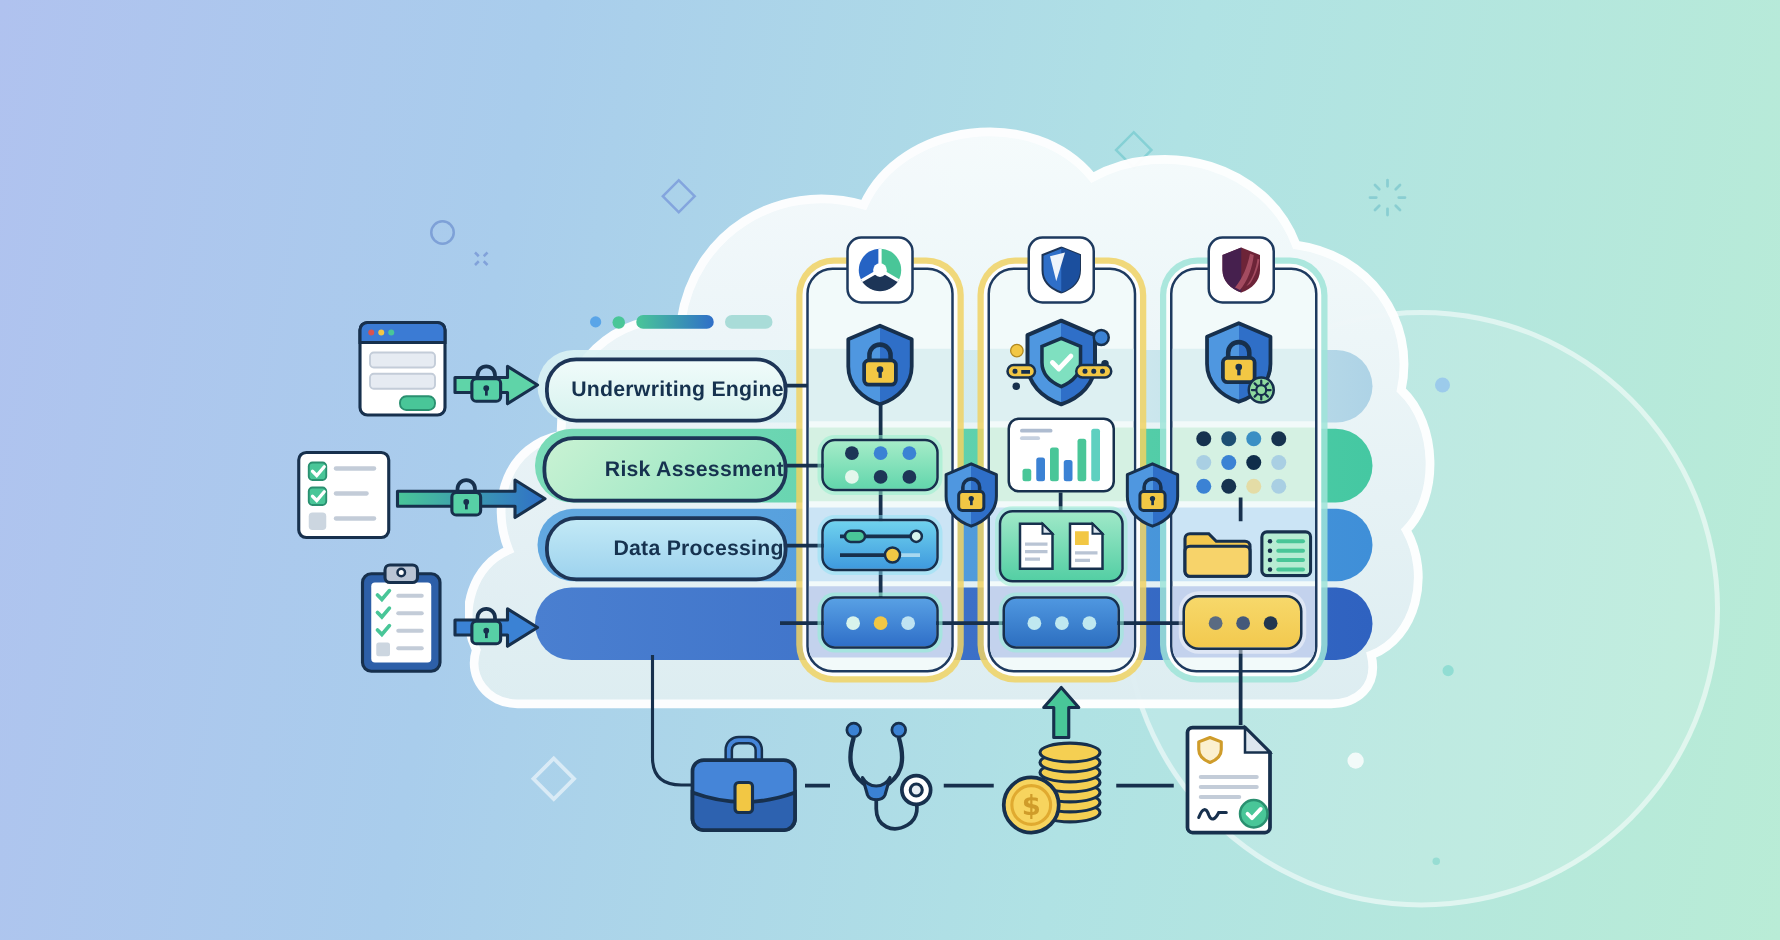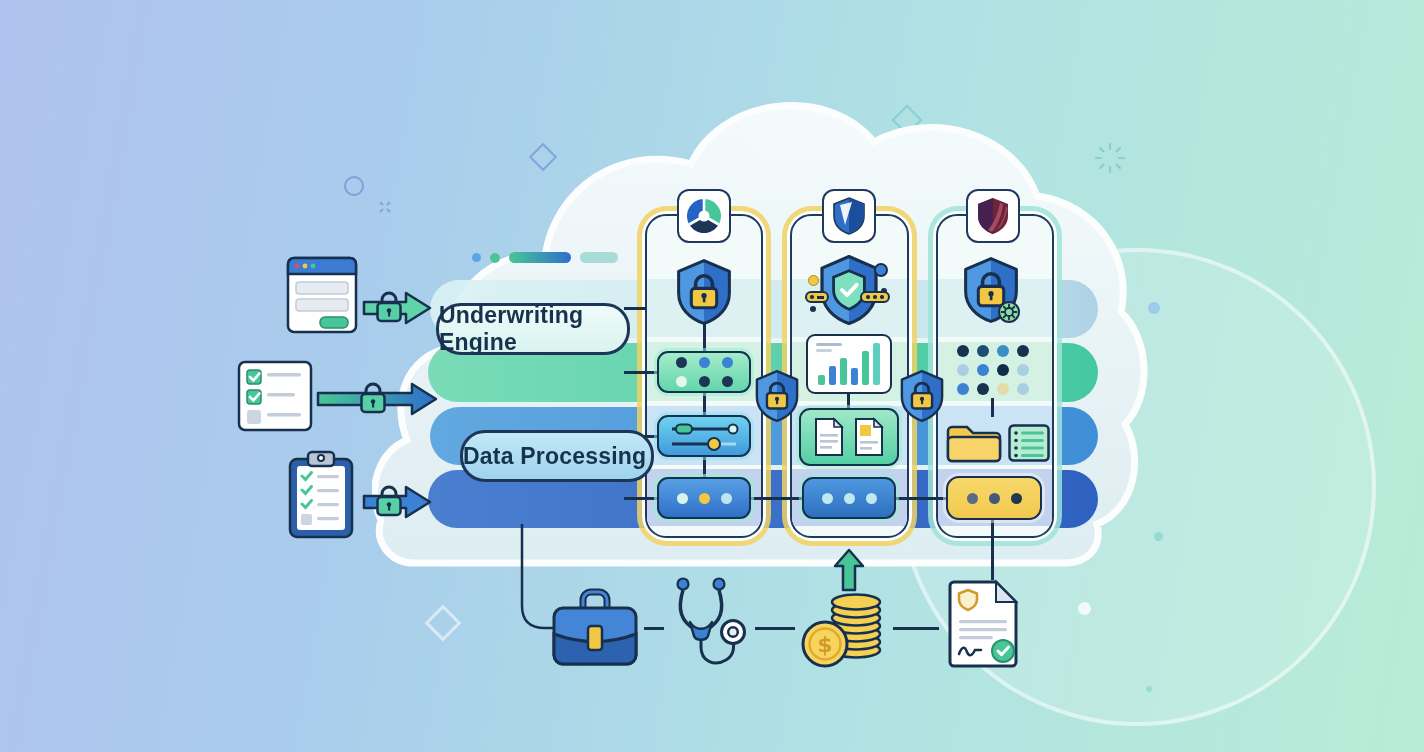--- a/index.html
+++ b/index.html
@@ -16,22 +16,22 @@
   .diamond{position:absolute;transform:rotate(45deg);z-index:1;}
   .dotdeco{position:absolute;border-radius:50%;z-index:1;}
   
   #bigcircle{position:absolute;left:898px;top:248px;width:470px;height:470px;border-radius:50%;
     border:4px solid rgba(255,255,255,.5);background:rgba(255,255,255,.14);z-index:1;}
   #cloud{position:absolute;left:372px;top:80px;z-index:2;}
   
   .band{position:absolute;z-index:3;border-radius:30px;}
   
   .pill{position:absolute;z-index:6;border:3px solid #1d3557;border-radius:25px;
-    display:flex;align-items:center;justify-content:flex-start;
-    font-size:23px;font-weight:700;color:#16324f;letter-spacing:.2px;margin-top:17px;}
+    display:flex;align-items:center;justify-content:flex-end;
+    font-size:17px;font-weight:700;color:#16324f;letter-spacing:.2px;}
   
   .colframe{position:absolute;z-index:4;border-radius:30px;padding:5px;}
   .colwhite{background:#fdfefe;border-radius:25px;padding:3px;width:100%;height:100%;box-sizing:border-box;}
   .colinner{border:2.5px solid #1e3a5f;border-radius:21px;background:#f2fafa;width:100%;height:100%;
     box-sizing:border-box;position:relative;overflow:hidden;}
   .stripe{position:absolute;left:0;width:100%;}
   .hdrsq{position:absolute;z-index:6;width:54px;height:54px;background:#fff;border:2.5px solid #1e3a5f;
     border-radius:12px;box-sizing:border-box;display:flex;align-items:center;justify-content:center;}
   
   .rowbox{position:absolute;z-index:6;border:2.5px solid #17304d;border-radius:11px;box-sizing:border-box;
@@ -118,21 +118,24 @@
   <div class="abs" style="left:472px;top:252px;z-index:6;display:flex;align-items:center;gap:9px;">
     <span class="pdot" style="width:9px;height:9px;background:#5aa5e8;"></span>
     <span class="pdot" style="width:10px;height:10px;background:#49c698;"></span>
     <span class="ppill" style="width:62px;background:linear-gradient(90deg,#49c698,#2f6fc8);"></span>
     <span class="ppill" style="width:38px;background:#a9dcd8;"></span>
   </div>
 
   <div class="pill" style="left:436px;top:286px;width:188px;height:46px;background:linear-gradient(180deg,#f0fbfa,#d8f3ef);">
     <span>Underwriting Engine</span>
   </div>
-  <div class="pill" style="left:460px;top:413px;width:188px;height:46px;background:linear-gradient(180deg,#c2e9f6,#9ed3ee);">
+  <div class="pill" style="left:434px;top:349px;width:190px;height:47px;background:linear-gradient(135deg,#c9f2d3,#8fe3c0);">
+    <span>Risk Assessment</span>
+  </div>
+  <div class="pill" style="left:436px;top:413px;width:188px;height:46px;background:linear-gradient(180deg,#c2e9f6,#9ed3ee);">
     <span>Data Processing</span>
   </div>
 
   <div class="hline" style="left:624px;top:307px;width:22px;"></div>
   <div class="hline" style="left:624px;top:371px;width:36px;"></div>
   <div class="hline" style="left:624px;top:435px;width:36px;"></div>
   <div class="hline" style="left:624px;top:497px;width:326px;"></div>
 
   <div class="colframe" style="left:637px;top:206px;width:134px;height:340px;background:rgba(240,210,100,.85);box-sizing:border-box;">
     <div class="colwhite">

